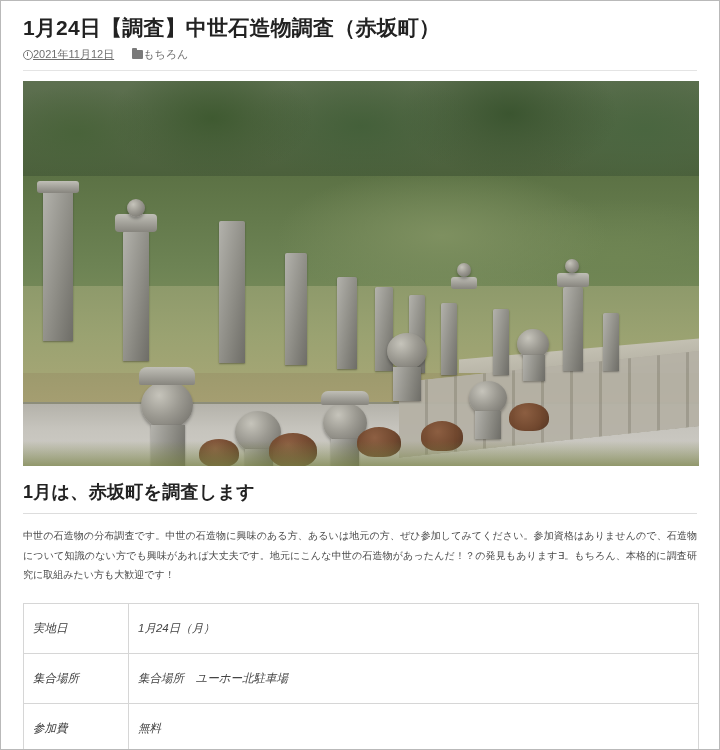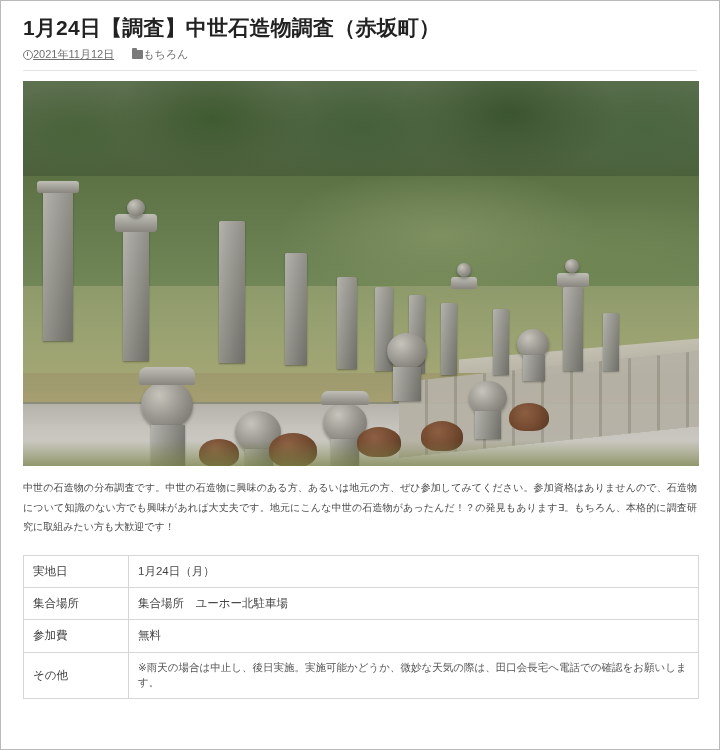--- a/index.html
+++ b/index.html
@@ -205,24 +205,25 @@
   }
   .info-table {
     margin-top: 18px;
     width: 676px;
     border-collapse: collapse;
     font-size: 11.5px;
     table-layout: fixed;
   }
   .info-table td {
     border: 1px solid #d6d6d6;
-    padding: 7px 9px;
+    padding: 16px 9px;
     color: #444444;
     vertical-align: middle;
     line-height: 1.5;
+    font-style: italic;
   }
   .info-table td.label {
     width: 86px;
     color: #3c3c3c;
   }
   .info-table td.value.small {
     font-size: 10.5px;
     color: #555555;
   }
 </style>
@@ -301,20 +302,21 @@
 
         <div class="bush" style="left:246px; top:352px; width:48px; height:34px;"></div>
         <div class="bush" style="left:334px; top:346px; width:44px; height:30px;"></div>
         <div class="bush" style="left:398px; top:340px; width:42px; height:30px;"></div>
         <div class="bush" style="left:486px; top:322px; width:40px; height:28px;"></div>
         <div class="bush" style="left:176px; top:358px; width:40px; height:28px;"></div>
         <div class="grass" style="left:0; top:360px; width:676px; height:28px;"></div>
       </div>
     </div>
 
+    <h2 class="section-heading">1月は、赤坂町を調査します</h2>
 
     <p class="body-text">中世の石造物の分布調査です。中世の石造物に興味のある方、あるいは地元の方、ぜひ参加してみてください。参加資格はありませんので、石造物について知識のない方でも興味があれば大丈夫です。地元にこんな中世の石造物があったんだ！？の発見もあります∃。もちろん、本格的に調査研究に取組みたい方も大歓迎です！</p>
 
     <table class="info-table">
       <tbody>
         <tr>
           <td class="label">実地日</td>
           <td class="value">1月24日（月）</td>
         </tr>
         <tr>

